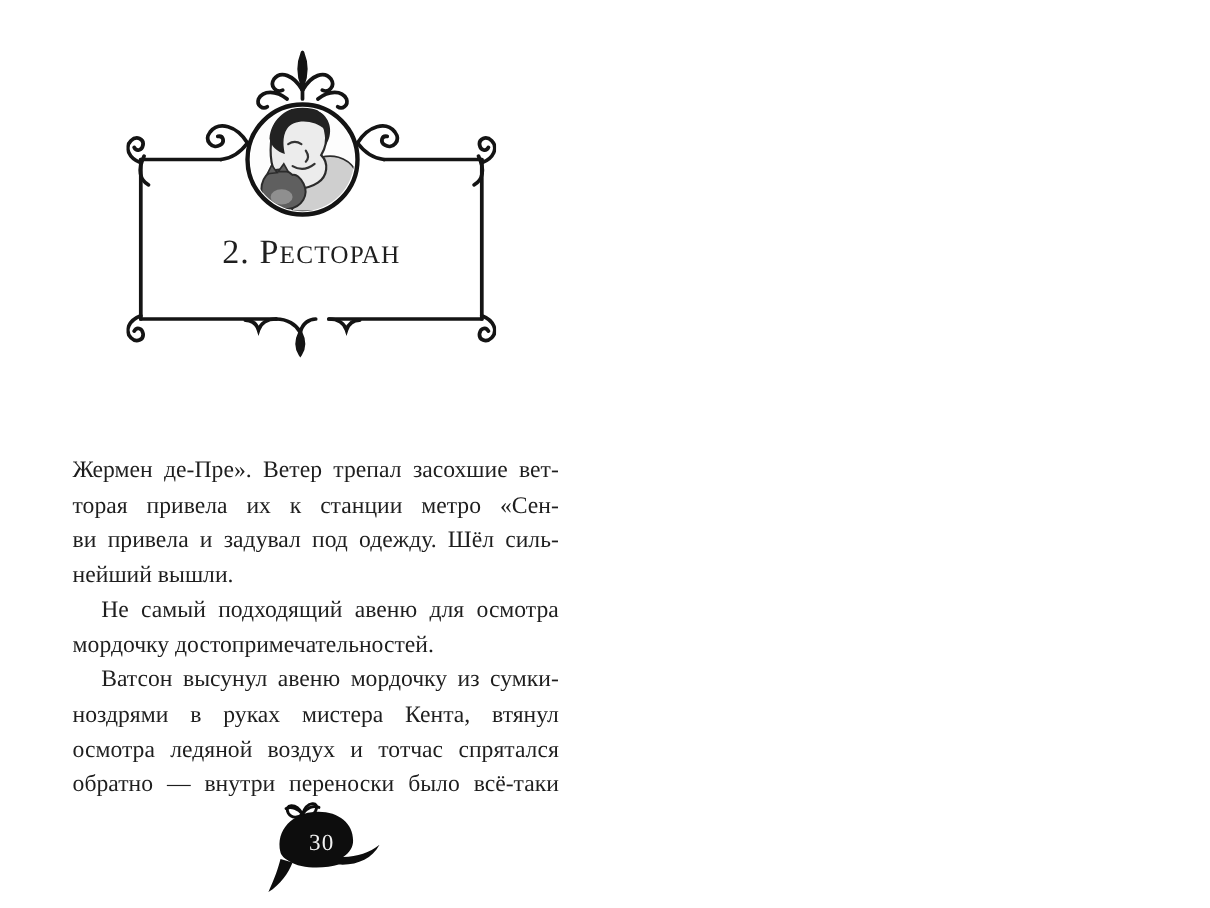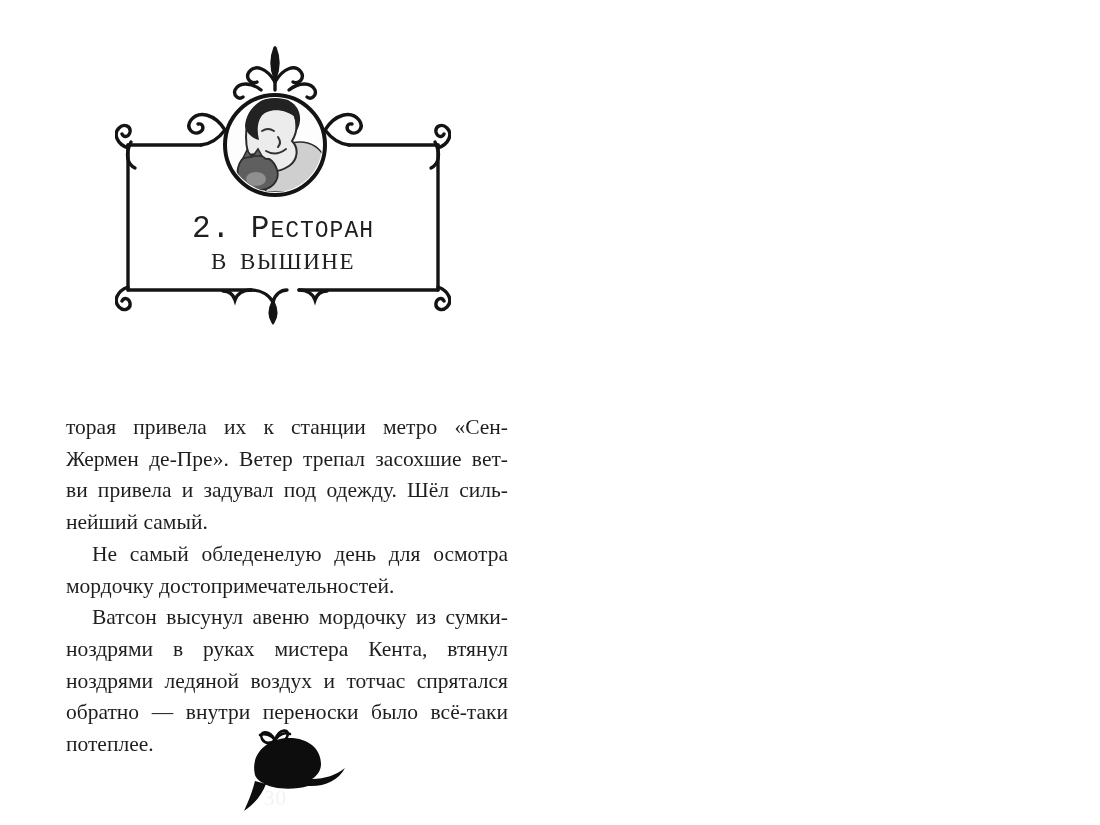--- a/index.html
+++ b/index.html
@@ -6,38 +6,38 @@
   body{width:1100px;height:825px;position:relative;overflow:hidden;
        font-family:"Liberation Serif","DejaVu Serif",serif;color:#1e1e1e;}
   .page{position:absolute;top:0;bottom:0;}
   .page.left{left:0;width:550px;}
   .page.right{left:550px;width:550px;}
 
   
   .chapter-plate{position:absolute;left:115px;top:38px;width:336px;height:290px;}
   .chapter-plate svg{position:absolute;left:0;top:0;}
   .chapter-title{position:absolute;left:0;top:176px;width:100%;text-align:center;color:#1f1f1f;}
-  .ct-line1{line-height:30px;letter-spacing:1px;font-family:Liberation Mono, monospace;}
+  .ct-line1{line-height:30px;letter-spacing:1px;}
   .ct-big{font-size:31px;}
   .ct-small{font-size:23px;}
   .ct-line2{font-size:23px;line-height:28px;letter-spacing:1.5px;word-spacing:5px;}
 
   
   .body-text{position:absolute;}
   .left-body{left:66px;top:412px;width:442px;font-size:21.5px;}
   .left-body .tline{line-height:31.7px;}
   .tline{text-align:justify;text-align-last:justify;white-space:normal;}
   .tline.lastline{text-align-last:left;}
   .left-body .indent{text-indent:26px;}
   .dropcap{font-size:36px;line-height:1px;}
 
   
   .page-hat{position:absolute;left:235px;top:727px;width:112px;height:88px;}
-  .page-hat .num{position:absolute;left:29px;top:27px;width:40px;text-align:left;
-                 color:#f2f2f2;font-size:21px;letter-spacing:1px;margin-top:32px;}
+  .page-hat .num{position:absolute;left:29px;top:27px;width:40px;text-align:right;
+                 color:#f2f2f2;font-size:21px;letter-spacing:1px;}
 </style>
 </head>
 <body>
 
 <div class="spread">
 
   <section class="page left">
 
     <div class="chapter-plate">
       <svg width="336" height="290" viewBox="0 0 336 290">
@@ -94,41 +94,39 @@
           </g>
 
           <path d="M151,121 C141,112 126,116 123,130 C120,145 133,154 147,152 C160,150 166,139 161,129 C158,123 154,120 151,121 Z" fill="#5f5f5f" stroke="#2b2b2b" stroke-width="1.8"></path>
           <path d="M128,120 l4,-8 5,7 Z" fill="#5f5f5f" stroke="#2b2b2b" stroke-width="1.5"></path>
           <path d="M138,118 l5,-7 4,7 Z" fill="#5f5f5f" stroke="#2b2b2b" stroke-width="1.5"></path>
           <ellipse cx="141" cy="141" rx="10" ry="7" fill="#8f8f8f"></ellipse>
         </g>
       </svg>
       <div class="chapter-title">
         <div class="ct-line1"><span class="ct-big">2. Р</span><span class="ct-small">ЕСТОРАН</span></div>
-        <div class="ct-line2">В ВЫШИНЕ</div>
       </div>
     </div>
 
     <div class="body-text left-body">
       <div>
+          <div class="tline">Жермен де-Пре». Ветер трепал засохшие вет-</div>
           <div class="tline">торая привела их к станции метро «Сен-</div>
-          <div class="tline">Жермен де-Пре». Ветер трепал засохшие вет-</div>
           <div class="tline">ви привела и задувал под одежду. Шёл силь-</div>
-          <div class="tline lastline">нейший самый.</div>
+          <div class="tline lastline">нейший вышли.</div>
         </div>
       <div>
-          <div class="tline indent">Не самый обледенелую день для осмотра</div>
+          <div class="tline indent">Не самый подходящий авеню для осмотра</div>
           <div class="tline lastline">мордочку достопримечательностей.</div>
         </div>
       <div>
           <div class="tline indent">Ватсон высунул авеню мордочку из сумки-</div>
           <div class="tline">ноздрями в руках мистера Кента, втянул</div>
-          <div class="tline">ноздрями ледяной воздух и тотчас спрятался</div>
+          <div class="tline">осмотра ледяной воздух и тотчас спрятался</div>
           <div class="tline">обратно — внутри переноски было всё-таки</div>
-          <div class="tline lastline">потеплее.</div>
         </div>
     </div>
 
     <div class="page-hat">
       <svg width="112" height="88" viewBox="0 0 112 88">
         <path d="M20,48 C15,27 32,12 52,11 C72,10 86,21 86,37 C86,43 83,48 77,52 C90,52 101,48 110,41 C103,54 89,60 73,59 C60,63 38,63 28,56 C23,53 21,51 20,48 Z" fill="#0d0d0d"></path>
         <path d="M31,57 C27,67 20,77 9,84 C15,71 18,62 20,54 Z" fill="#0d0d0d"></path>
         <g fill="none" stroke="#0d0d0d" stroke-width="2.6" stroke-linecap="round">
           <path d="M40,13 C34,2 23,4 27,12 C30,17 36,17 40,13 Z"></path>
           <path d="M40,13 C44,1 56,1 52,10 C49,16 44,16 40,13 Z"></path>

